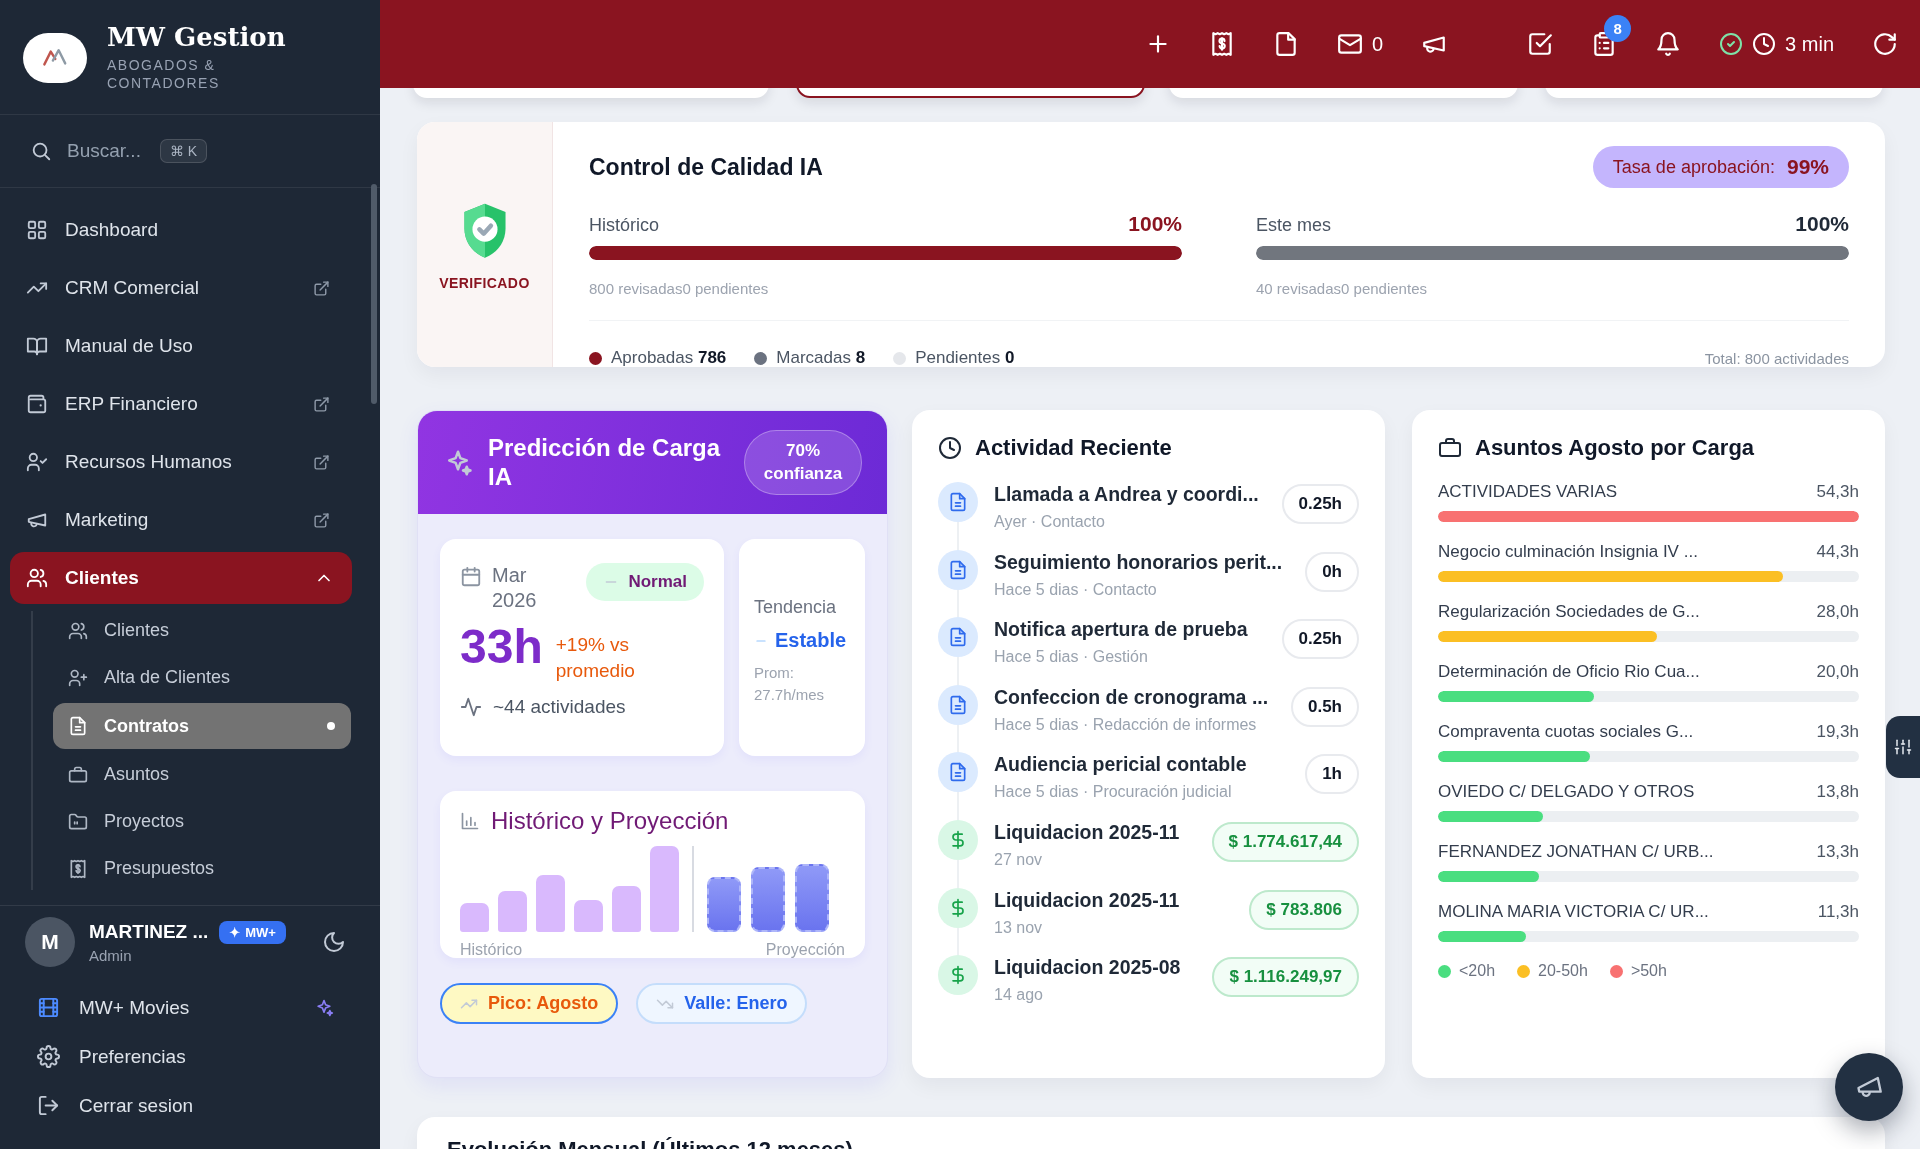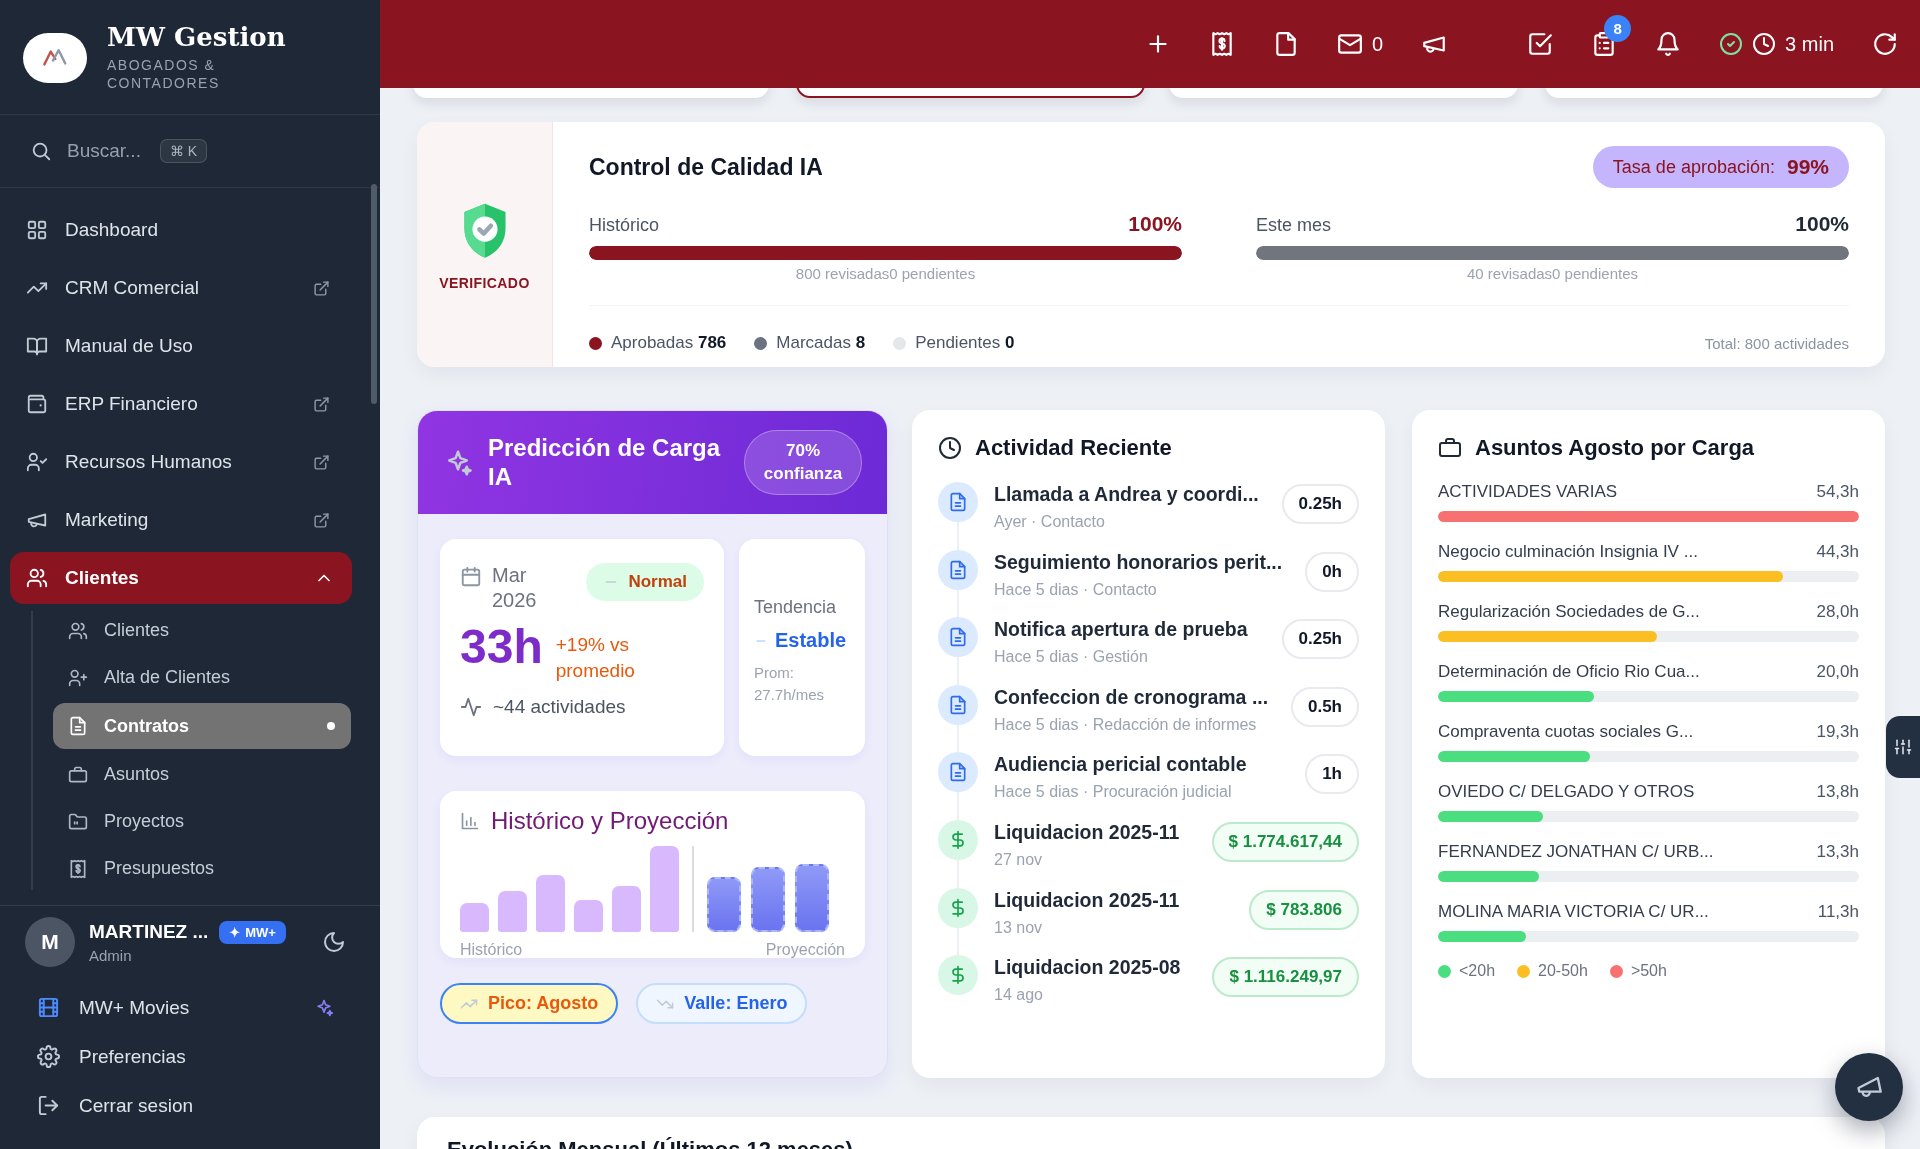--- a/index.html
+++ b/index.html
@@ -67,41 +67,41 @@
   .q-title{font-size:23px;font-weight:bold;color:#101828}
   .q-pill{background:#c4b5fd;border-radius:999px;padding:9px 20px;font-size:18px;color:#8a1420;display:flex;gap:12px;align-items:center}
   .q-pill b{font-size:21px}
   .q-cols{display:flex;gap:74px;margin-top:24px}
   .q-col{flex:1}
   .q-lrow{display:flex;justify-content:space-between;align-items:baseline;font-size:18px;color:#4b5563;margin-bottom:10px}
   .q-pct{font-size:21px;font-weight:bold;color:#1f2937}
   .q-pct.red{color:#8a1420}
   .q-bar{height:14px;border-radius:7px;background:#e9ecef;overflow:hidden}
   .q-fill{height:100%;border-radius:7px}
-  .q-sub{display:flex;justify-content:center;font-size:15px;color:#9ca3af;margin-top:5px}
+  .q-sub{display:flex;justify-content:flex-start;font-size:15px;color:#9ca3af;margin-top:20px}
   .q-foot{display:flex;align-items:center;gap:28px;border-top:1px solid #f1f3f5;margin-top:23px;padding-top:27px;font-size:17px;color:#4b5563}
   .q-leg{display:flex;align-items:center;gap:9px}
   .q-dot{width:13px;height:13px;border-radius:50%;flex:none}
   .q-leg b{color:#111827}
   .q-total{margin-left:auto;font-size:15px;color:#8b94a1}
 
   
   #prediction{left:417px;top:410px;width:471px;height:668px;background:#ececfb;border-radius:20px;overflow:hidden;border:1px solid #e0e0f5;box-shadow:0 8px 20px rgba(99,91,255,.10)}
   .p-head{height:103px;background:linear-gradient(100deg,#9135e2,#6c2ad6);display:flex;align-items:center;gap:15px;padding:0 25px;color:#fff}
   .p-title{flex:1;font-size:24px;font-weight:bold;line-height:1.2}
   .p-conf{background:rgba(255,255,255,.16);border:1px solid rgba(255,255,255,.3);border-radius:999px;padding:9px 18px;font-size:17px;font-weight:bold;text-align:center;line-height:1.35;width:118px;flex:none}
   .p-body{padding:25px 22px 0}
   .p-inforow{display:flex;gap:15px}
   .p-card{background:#fff;border-radius:16px;box-shadow:0 4px 10px rgba(99,91,255,.07)}
   .p-main{flex:1;padding:24px 20px;height:217px}
   .p-side{width:126px;padding:58px 15px 0;height:217px;flex:none}
   .p-mrow1{display:flex;align-items:flex-start;justify-content:space-between}
   .p-month{display:flex;gap:10px;color:#6b7280;font-size:20px;line-height:1.25}
   .p-month .nav-ic{color:#8b94a1;margin-top:3px}
-  .p-normal{background:#dcfce7;color:#c2410c;font-weight:bold;font-size:17px;border-radius:999px;padding:9px 17px;display:flex;align-items:center;gap:9px;flex:none}
+  .p-normal{background:#dcfce7;color:#701a75;font-weight:bold;font-size:17px;border-radius:999px;padding:9px 17px;display:flex;align-items:center;gap:9px;flex:none}
   .p-hrow{display:flex;align-items:flex-start;gap:13px;margin-top:10px}
   .p-hours{font-size:48px;font-weight:bold;color:#7d2cc9;line-height:1}
   .p-delta{font-size:19px;color:#e8590c;line-height:1.35;padding-top:9px}
   .p-acts{display:flex;gap:11px;align-items:center;color:#4b5563;font-size:19px;margin-top:13px}
   .p-acts .nav-ic{color:#6b7280}
   .p-side .t1{color:#6b7280;font-size:18px;margin-bottom:11px}
   .p-side .t2{color:#2563eb;font-weight:bold;font-size:20px;display:flex;gap:7px;align-items:center;margin-bottom:10px}
   .p-side .t2 .dash{color:#93c5fd;display:flex}
   .p-side .t3{color:#9ca3af;font-size:15px;line-height:1.45}
   .p-chart{margin-top:35px;padding:16px 20px;height:167px}

